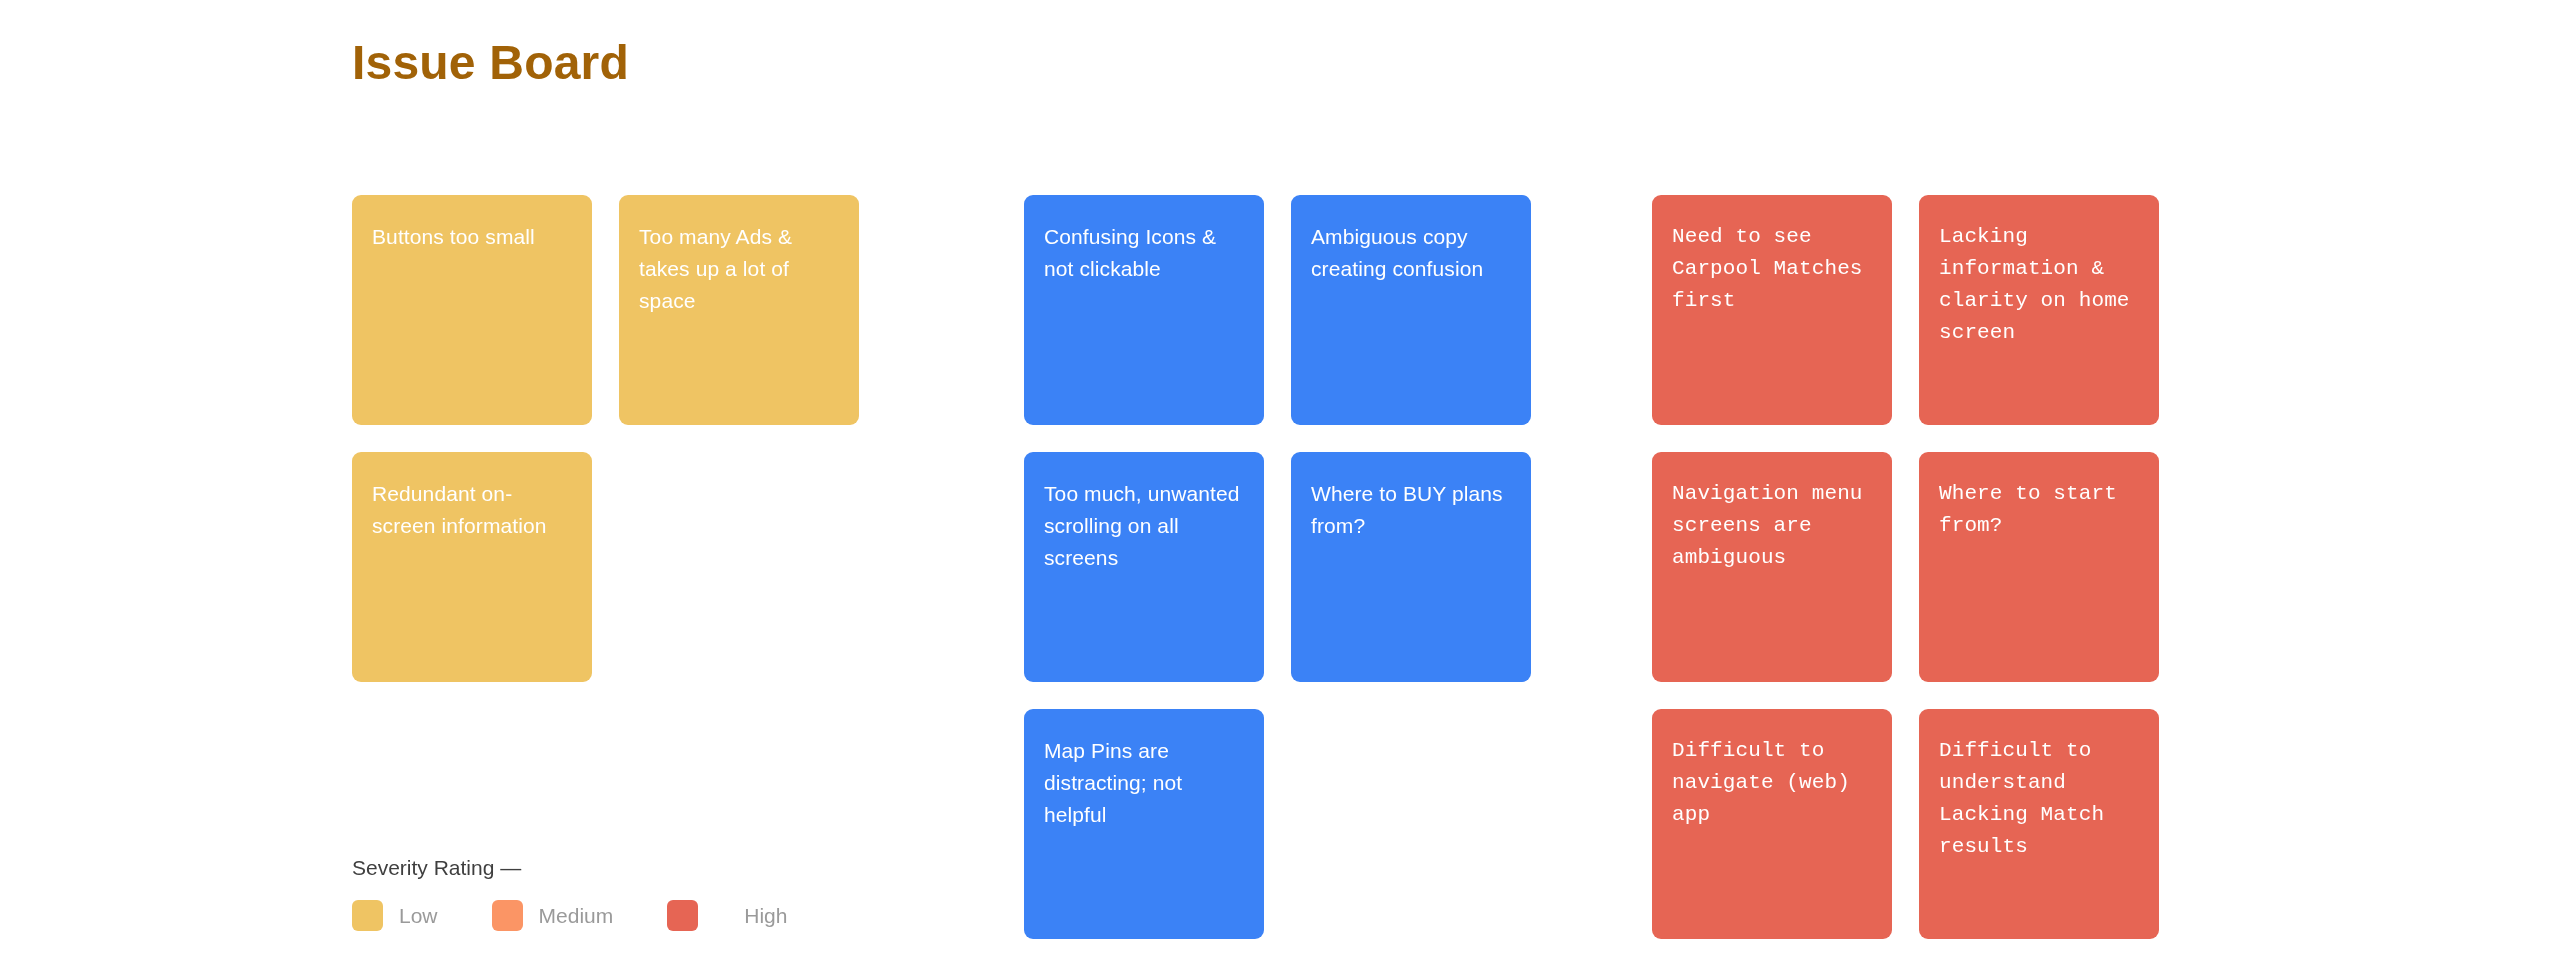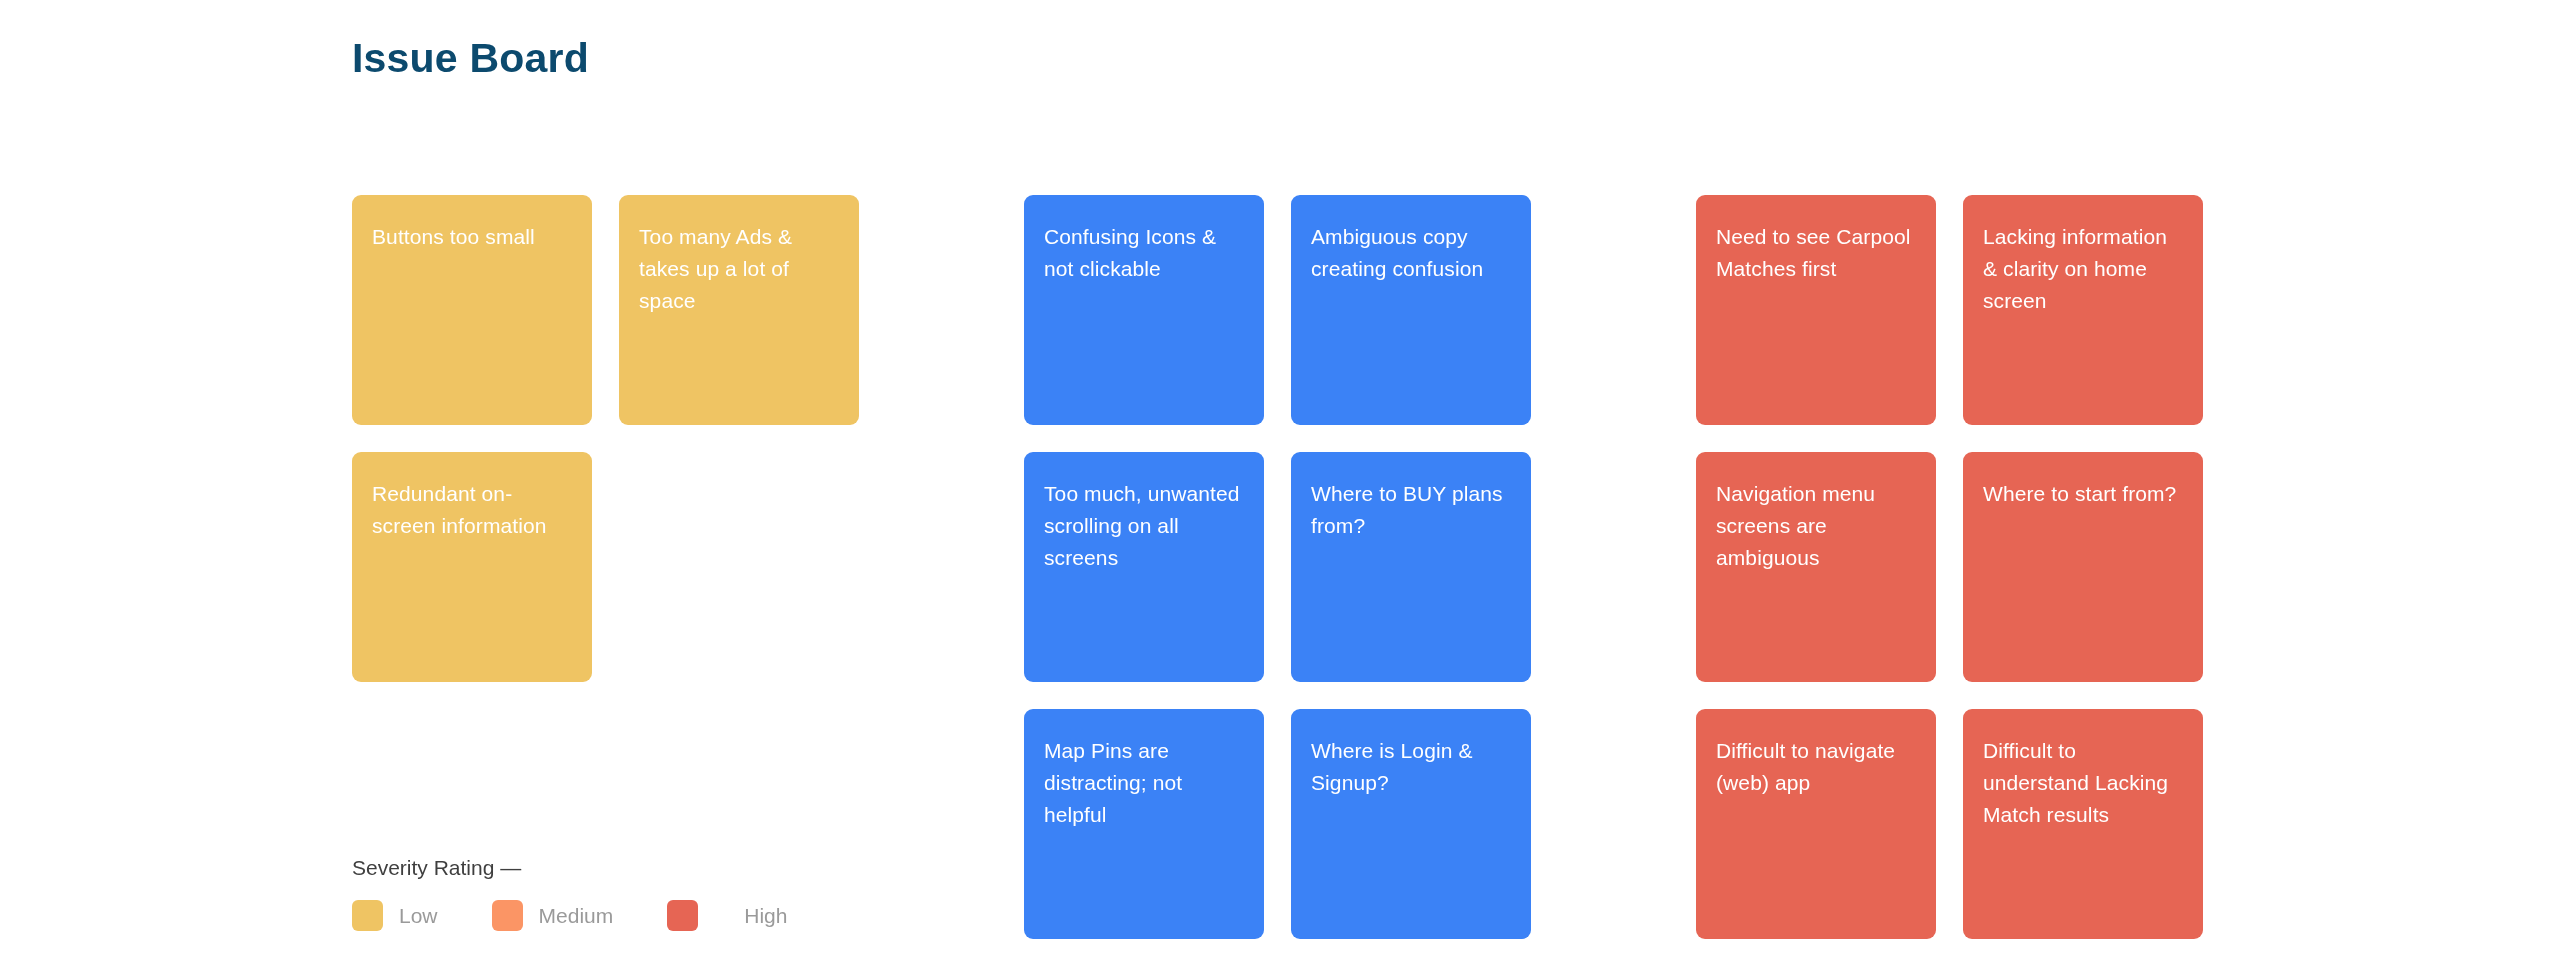--- a/index.html
+++ b/index.html
@@ -19,43 +19,43 @@
   .board {
     position: absolute;
     inset: 0;
   }
 
   
   .board-title {
     position: absolute;
     left: 352px;
     top: 34px;
-    font-size: 41px;
+    font-size: 48px;
     font-weight: bold;
-    color: #0c4a6e;
+    color: #a16207;
     letter-spacing: 0.2px;
     line-height: 1.2;
     white-space: nowrap;
   }
 
   
   .columns {
     position: absolute;
     left: 0;
     top: 195px;
     width: 2560px;
   }
 
   .column {
     position: absolute;
     top: 0;
   }
   .column[data-col="0"] { left: 352px; }
   .column[data-col="1"] { left: 1024px; }
-  .column[data-col="2"] { left: 1696px; }
+  .column[data-col="2"] { left: 1652px; font-family: Liberation Mono, monospace; }
 
   .col-grid {
     display: grid;
     grid-template-columns: 240px 240px;
     column-gap: 27px;
     row-gap: 27px;
     align-content: start;
   }
 
   .card {
@@ -139,21 +139,20 @@
       </div>
     </div>
 
     <div class="column" data-col="1">
       <div class="col-grid">
         <div class="card sev-medium">Confusing Icons &amp; not clickable</div>
         <div class="card sev-medium">Ambiguous copy creating confusion</div>
         <div class="card sev-medium">Too much, unwanted scrolling on all screens</div>
         <div class="card sev-medium">Where to BUY plans from?</div>
         <div class="card sev-medium">Map Pins are distracting; not helpful</div>
-        <div class="card sev-medium">Where is Login &amp; Signup?</div>
       </div>
     </div>
 
     <div class="column" data-col="2">
       <div class="col-grid">
         <div class="card sev-high">Need to see Carpool Matches first</div>
         <div class="card sev-high">Lacking information &amp; clarity on home screen</div>
         <div class="card sev-high">Navigation menu screens are ambiguous</div>
         <div class="card sev-high">Where to start from?</div>
         <div class="card sev-high">Difficult to navigate (web) app</div>

